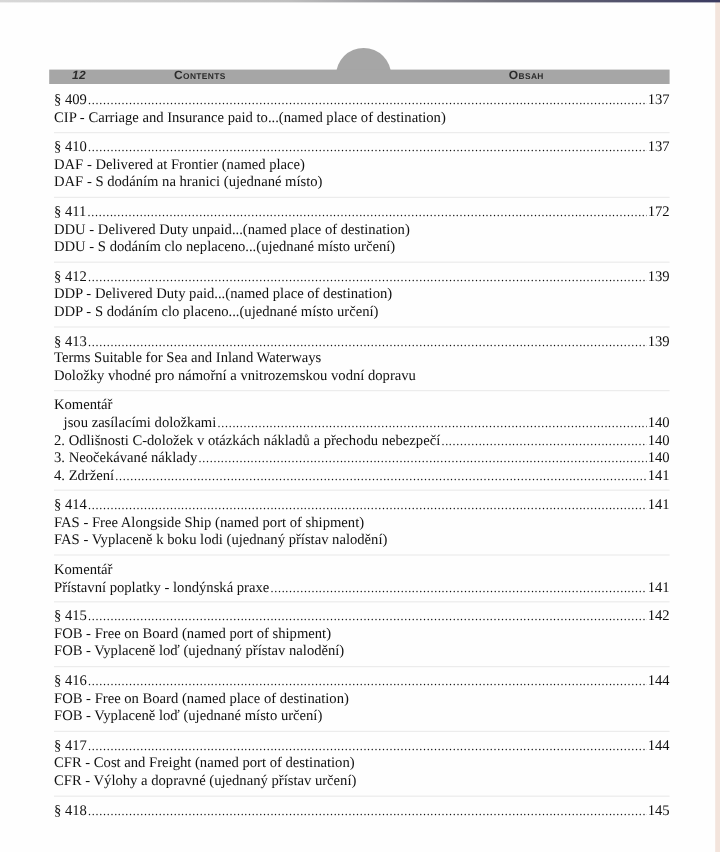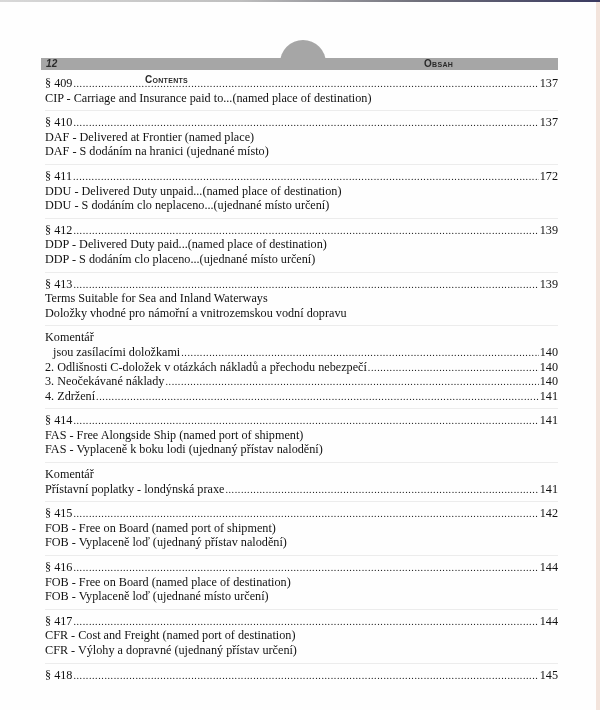--- a/index.html
+++ b/index.html
@@ -46,22 +46,22 @@
       position: absolute;
       top: 58px;
       height: 12px;
       line-height: 12px;
       font-family: "Liberation Sans", "DejaVu Sans", sans-serif;
       font-weight: bold;
       font-size: 9px;
       color: #2a2a2a;
       letter-spacing: 0.3px;
     }
-    .page-num { left: 46px; font-style: italic; font-size: 10px; }
-    .contents-label { left: 145px; font-variant: small-caps; font-size: 10px; margin-top: 16px; }
+    .page-num { left: 60px; font-style: italic; font-size: 10px; }
+    .contents-label { left: 145px; font-variant: small-caps; font-size: 10px; }
     .obsah-label { left: 424px; font-variant: small-caps; font-size: 10px; }
 
     .toc {
       position: absolute;
       left: 45px;
       top: 76px;
       width: 513px;
     }
     .section {
       border-bottom: 1px solid #ececec;

